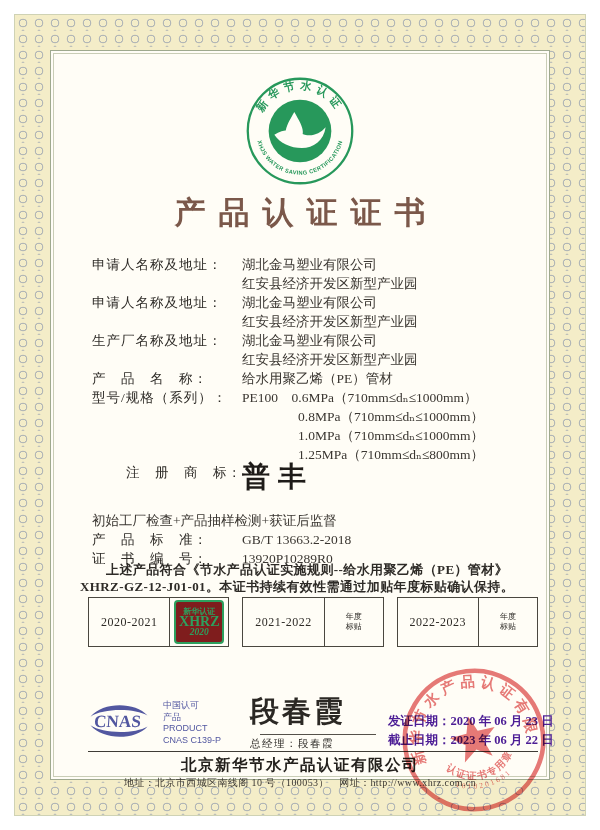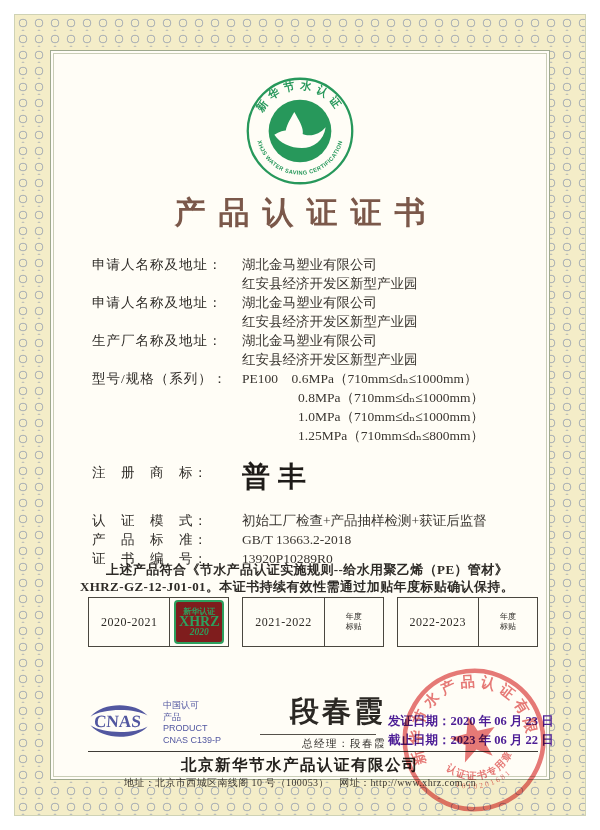--- a/index.html
+++ b/index.html
@@ -16,21 +16,21 @@
   .logo{position:absolute;left:243px;top:74px;width:114px;height:114px;}
   .title{position:absolute;left:0;top:192px;width:600px;text-align:center;
          font-size:31px;font-weight:700;color:#7b584a;letter-spacing:13px;text-indent:13px;}
 
   .fields{position:absolute;left:92px;top:255px;width:452px;font-size:13.5px;line-height:19px;}
   .frow{display:flex;}
   .flabel{width:150px;flex-shrink:0;letter-spacing:1px;color:#2e2b27;}
   .fvalue{color:#3a3631;}
   .spec-cont .fvalue{padding-left:56px;}
 
-  .trademark{position:absolute;left:92px;top:464px;display:flex;align-items:flex-start;font-size:13.5px;}
+  .trademark{position:absolute;left:92px;top:464px;display:flex;align-items:flex-start;font-size:13.5px;text-align:right;}
   .trademark .flabel{width:150px;}
   .tm-value{font-size:28px;font-weight:800;letter-spacing:8px;color:#1e1b18;margin-top:-6px;
             font-family:"DejaVu Serif","Liberation Serif",serif;}
 
   .certinfo{position:absolute;left:92px;top:511px;width:452px;font-size:13.5px;line-height:19px;}
 
   .statement{position:absolute;left:80px;top:561px;width:456px;font-size:13px;line-height:17px;letter-spacing:.4px;color:#2e2b27;font-weight:bold;}
   .statement .l1{text-indent:2em;}
 
   .stable{position:absolute;left:88px;top:597px;width:450px;height:50px;display:flex;gap:13px;}
@@ -40,21 +40,21 @@
   .tnote{font-size:8px;line-height:10px;color:#2e2b27;text-align:left;}
   .sticker{width:46px;height:40px;border:2px solid #2da05e;border-radius:4px;color:#2da05e;
            display:flex;flex-direction:column;align-items:center;justify-content:center;font-weight:bold;background:#7f1d1d;}
   .sticker .s1{font-size:8px;line-height:10px;letter-spacing:0;}
   .sticker .s2{font-size:14px;line-height:10px;text-align:right;}
   .sticker .s3{font-size:9.5px;line-height:11px;font-style:italic;}
 
   .cnas{position:absolute;left:84px;top:700px;display:flex;gap:9px;color:#5257a0;align-items:flex-start;}
   .cnas-text{font-size:9px;line-height:11.5px;font-family:"Liberation Sans",sans-serif;}
 
-  .sig{position:absolute;left:250px;top:692px;width:136px;text-align:right;color:#2b2824;}
+  .sig{position:absolute;left:250px;top:692px;width:136px;text-align:left;color:#2b2824;}
   .sig-name{font-size:29px;font-weight:700;letter-spacing:3px;font-family:"DejaVu Serif",serif;}
   .sig-line{border-top:1px solid #55514a;margin:2px 10px 2px;}
   .sig-caption{font-size:10.5px;letter-spacing:1.5px;}
 
   .dates{position:absolute;left:388px;top:712px;font-size:12.5px;font-weight:700;line-height:19px;color:#4c1d95;white-space:nowrap;}
 
   .rule{position:absolute;left:88px;top:751px;width:450px;border-top:1.3px solid #3f3c36;}
   .company{position:absolute;left:0;top:755px;width:600px;text-align:center;font-size:15.5px;font-weight:700;letter-spacing:1.5px;color:#23201c;}
   .address{position:absolute;left:0;top:776px;width:600px;text-align:center;font-size:10px;letter-spacing:.4px;color:#3a3631;}
 
@@ -108,20 +108,24 @@
     </div>
     <div class="frow">
       <span class="flabel">生产厂名称及地址：</span>
       <span class="fvalue">湖北金马塑业有限公司</span>
     </div>
     <div class="frow">
       <span class="flabel"></span>
       <span class="fvalue">红安县经济开发区新型产业园</span>
     </div>
     <div class="frow">
+      <span class="flabel">产　品　名　称：</span>
+      <span class="fvalue">给水用聚乙烯（PE）管材</span>
+    </div>
+    <div class="frow">
       <span class="flabel">型号/规格（系列）：</span>
       <span class="fvalue">PE100　0.6MPa（710mm≤dₙ≤1000mm）</span>
     </div>
     <div class="frow spec-cont">
       <span class="flabel"></span>
       <span class="fvalue">0.8MPa（710mm≤dₙ≤1000mm）</span>
     </div>
     <div class="frow spec-cont">
       <span class="flabel"></span>
       <span class="fvalue">1.0MPa（710mm≤dₙ≤1000mm）</span>
@@ -132,21 +136,20 @@
     </div>
   </div>
 
   <div class="trademark">
     <span class="flabel">注　册　商　标：</span>
     <span class="tm-value">普丰</span>
   </div>
 
   <div class="certinfo">
     <div class="frow">
-      <span class="flabel">认　证　模　式：</span>
       <span class="fvalue">初始工厂检查+产品抽样检测+获证后监督</span>
     </div>
     <div class="frow">
       <span class="flabel">产　品　标　准：</span>
       <span class="fvalue">GB/T 13663.2-2018</span>
     </div>
     <div class="frow">
       <span class="flabel">证　书　编　号：</span>
       <span class="fvalue">13920P10289R0</span>
     </div>

